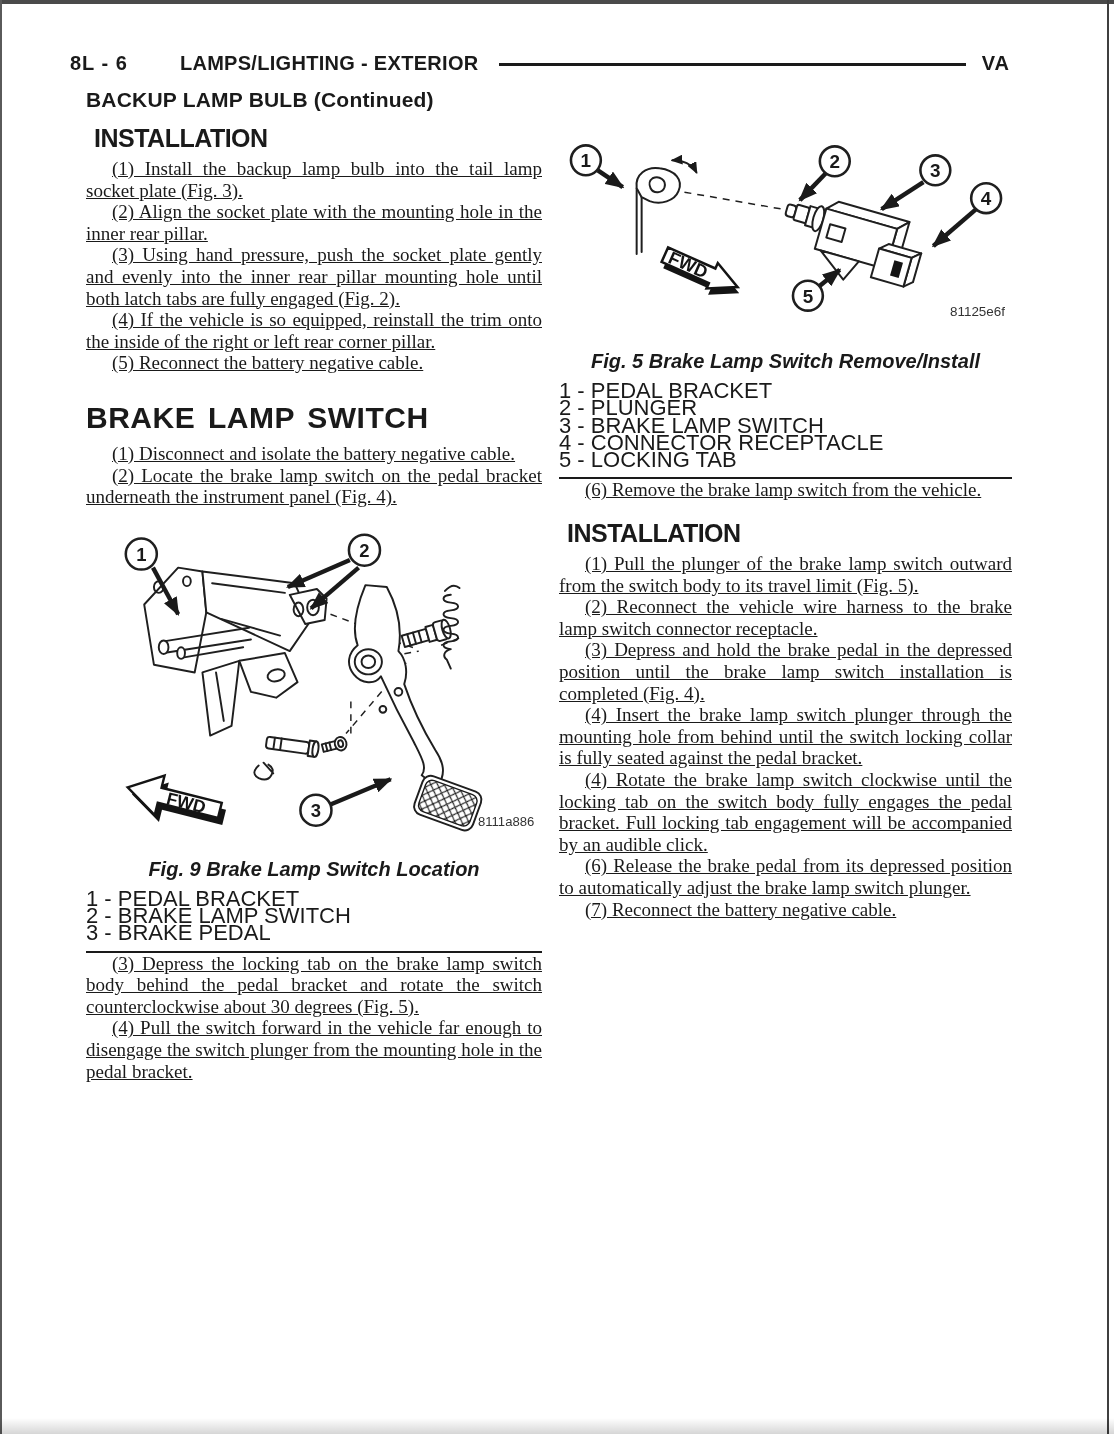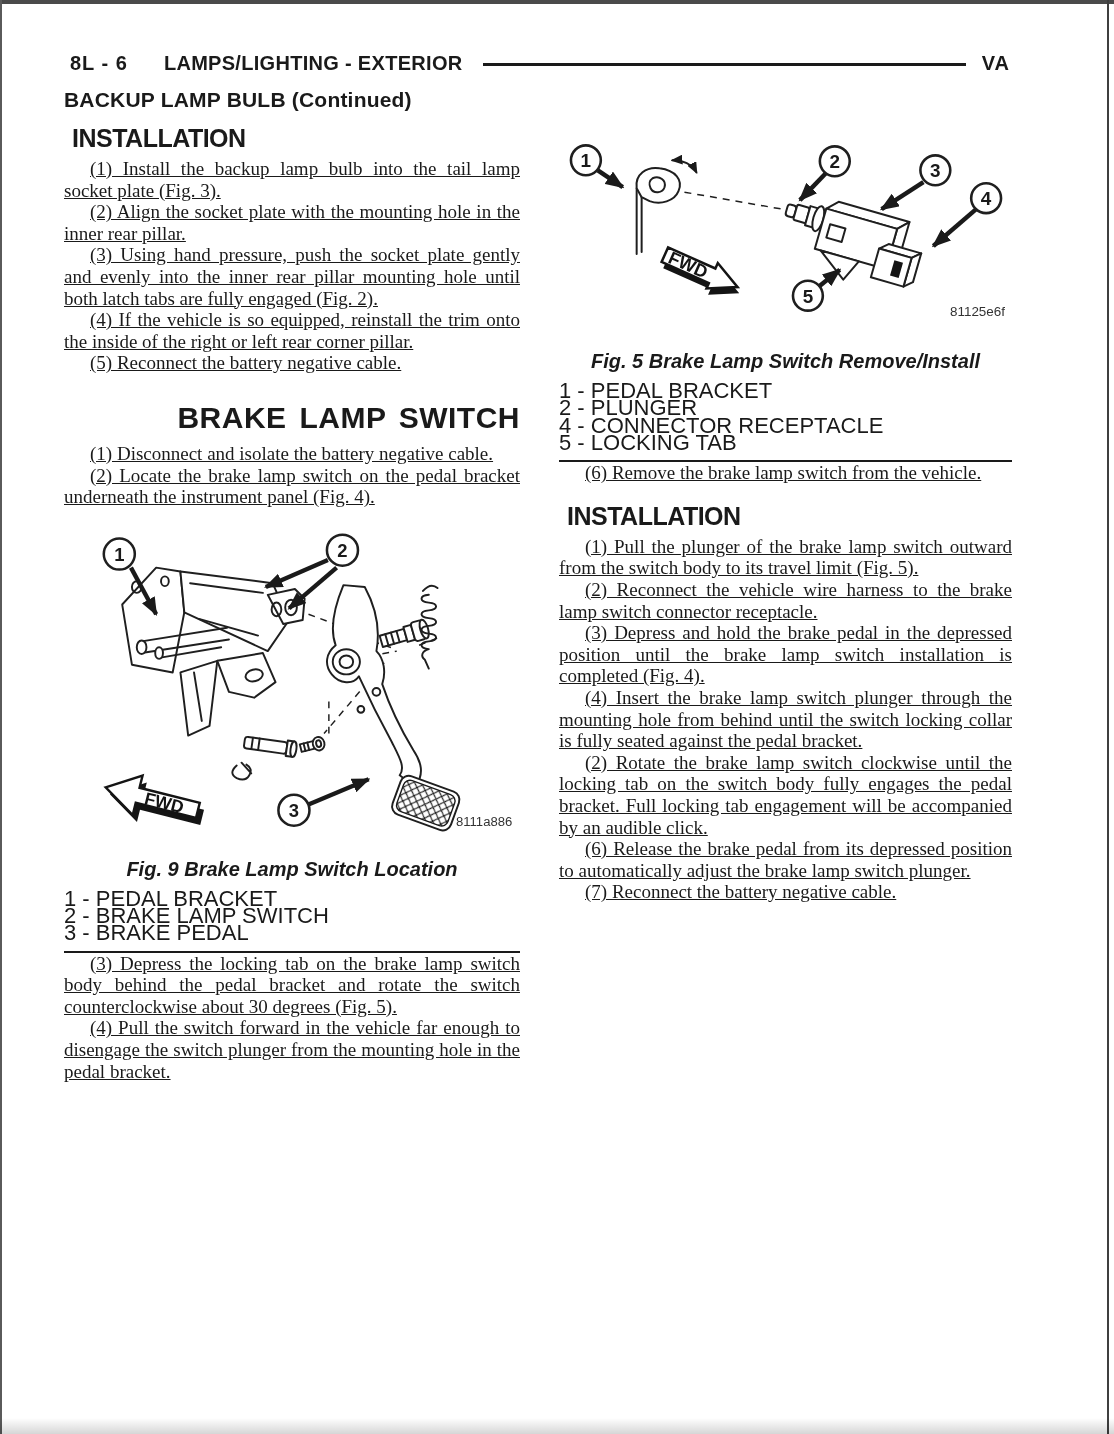--- a/index.html
+++ b/index.html
@@ -12,34 +12,34 @@
   .edge-left{position:absolute;left:0;top:0;width:2px;height:1434px;background:#5a5a5a;}
   .edge-right{position:absolute;left:1107px;top:0;width:2px;height:1434px;background:#3f3f3f;}
   .edge-bottom{position:absolute;left:0;bottom:0;width:1114px;height:16px;
     background:linear-gradient(to bottom, rgba(0,0,0,0), rgba(0,0,0,0.16));}
 
   .page-header{
     position:absolute;left:70px;top:52px;width:940px;
     display:flex;align-items:center;
     font-family:"Liberation Sans", sans-serif;font-weight:bold;font-size:20px;
   }
-  .page-header .pagenum{letter-spacing:1px;margin-right:36px;white-space:nowrap;}
+  .page-header .pagenum{letter-spacing:1px;margin-right:52px;white-space:nowrap;}
   .page-header .sect{letter-spacing:0.3px;white-space:nowrap;}
   .page-header .rule{flex:1;height:3px;background:#1a1a1a;margin:2px 16px 0 20px;}
   .page-header .model{letter-spacing:1px;}
 
-  .col-left{position:absolute;left:64px;top:88px;width:456px;}
+  .col-left{position:absolute;left:86px;top:88px;width:456px;}
   .col-right{position:absolute;left:559px;top:126px;width:453px;}
 
   .h-continued{font-family:"Liberation Sans", sans-serif;font-weight:bold;
     font-size:21px;margin:0 0 8px 0;letter-spacing:0.2px;}
   .h-sub{font-family:"Liberation Sans", sans-serif;font-weight:bold;
     font-size:25px;letter-spacing:-0.5px;margin:12px 0 5px 8px;}
   .h-main{font-family:"Liberation Sans", sans-serif;font-weight:bold;
-    font-size:30px;letter-spacing:0.5px;word-spacing:4px;margin:27px 0 8px 0;text-align:right;}
+    font-size:30px;letter-spacing:0.5px;word-spacing:4px;margin:27px 0 8px 0;}
 
   p.step{font-size:19px;line-height:21.6px;text-align:justify;
     text-indent:26px;margin:0;text-decoration:underline;}
 
   .figure{margin-top:14px;}
   .fig-caption{font-family:"Liberation Sans", sans-serif;font-weight:bold;font-style:italic;
     font-size:20px;text-align:center;margin:6px 0 9px 0;}
   .legend{font-family:"Liberation Sans", sans-serif;font-size:22px;line-height:17.3px;}
   .legend div{white-space:nowrap;}
   .legend-rule{height:2px;background:#1a1a1a;border:none;margin:9px 0 0 0;}
@@ -278,29 +278,30 @@
         <text class="fwd-txt" x="5" y="20" font-size="16">FWD</text>
       </g>
 
       <text class="imgcode" x="448" y="190">81125e6f</text>
     </svg>
 
     <div class="fig-caption">Fig. 5 Brake Lamp Switch Remove/Install</div>
     <div class="legend">
       <div>1 - PEDAL BRACKET</div>
       <div>2 - PLUNGER</div>
+      <div>3 - BRAKE LAMP SWITCH</div>
       <div>4 - CONNECTOR RECEPTACLE</div>
       <div>5 - LOCKING TAB</div>
     </div>
     <hr class="legend-rule">
   </div>
 
   <p class="step">(6) Remove the brake lamp switch from the vehicle.</p>
 
   <div class="h-sub" style="margin-top:18px;">INSTALLATION</div>
   <p class="step">(1) Pull the plunger of the brake lamp switch outward from the switch body to its travel limit (Fig. 5).</p>
   <p class="step">(2) Reconnect the vehicle wire harness to the brake lamp switch connector receptacle.</p>
   <p class="step">(3) Depress and hold the brake pedal in the depressed position until the brake lamp switch installation is completed (Fig. 4).</p>
   <p class="step">(4) Insert the brake lamp switch plunger through the mounting hole from behind until the switch locking collar is fully seated against the pedal bracket.</p>
-  <p class="step">(2) Rotate the brake lamp switch clockwise until the locking tab on the switch body fully engages the pedal bracket. Full locking tab engagement will be accompanied by an audible click.</p>
+  <p class="step">(4) Rotate the brake lamp switch clockwise until the locking tab on the switch body fully engages the pedal bracket. Full locking tab engagement will be accompanied by an audible click.</p>
   <p class="step">(6) Release the brake pedal from its depressed position to automatically adjust the brake lamp switch plunger.</p>
   <p class="step">(7) Reconnect the battery negative cable.</p>
 </div>
 
 </body></html>

